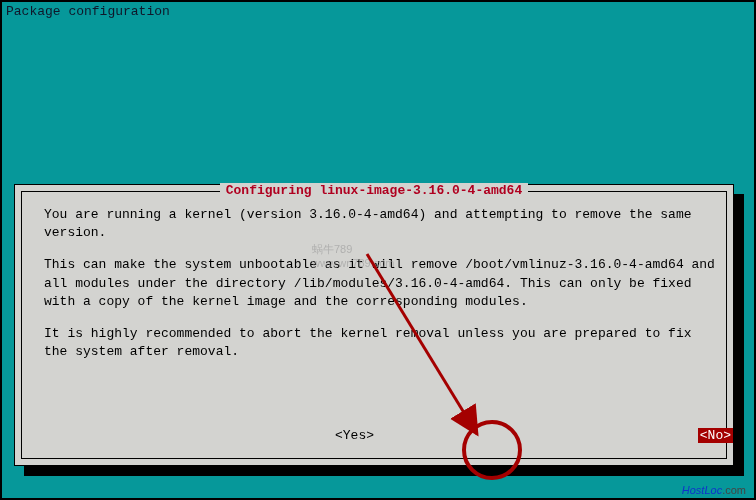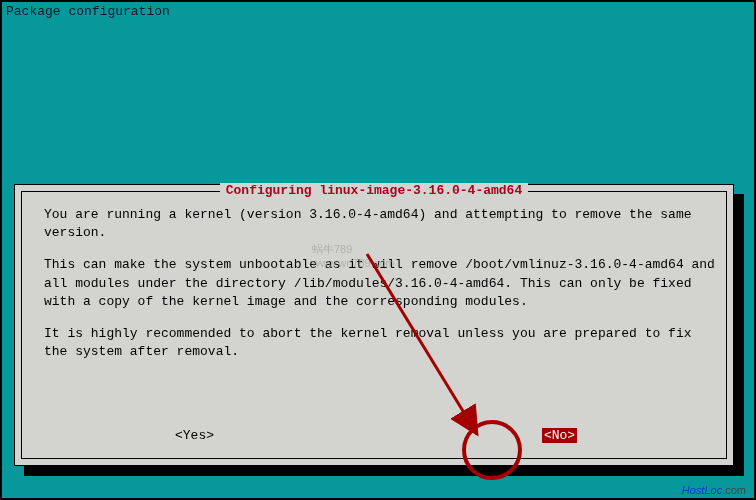--- a/index.html
+++ b/index.html
@@ -63,21 +63,21 @@
 }
 .dialog-body p { margin-bottom: 14px; }
 .button-row {
   position: absolute;
   bottom: 22px;
   left: 0;
   right: 0;
   display: flex;
   color: #000;
 }
-.btn-col { flex: 1; text-align: center; }
+.btn-col { flex: 1; text-align: right; }
 .btn-yes { }
 .btn-no {
   background: #a40000;
   color: #fff;
   padding: 0 2px;
   margin-left: 12px;
 }
 .watermark {
   position: absolute;
   left: 310px;

